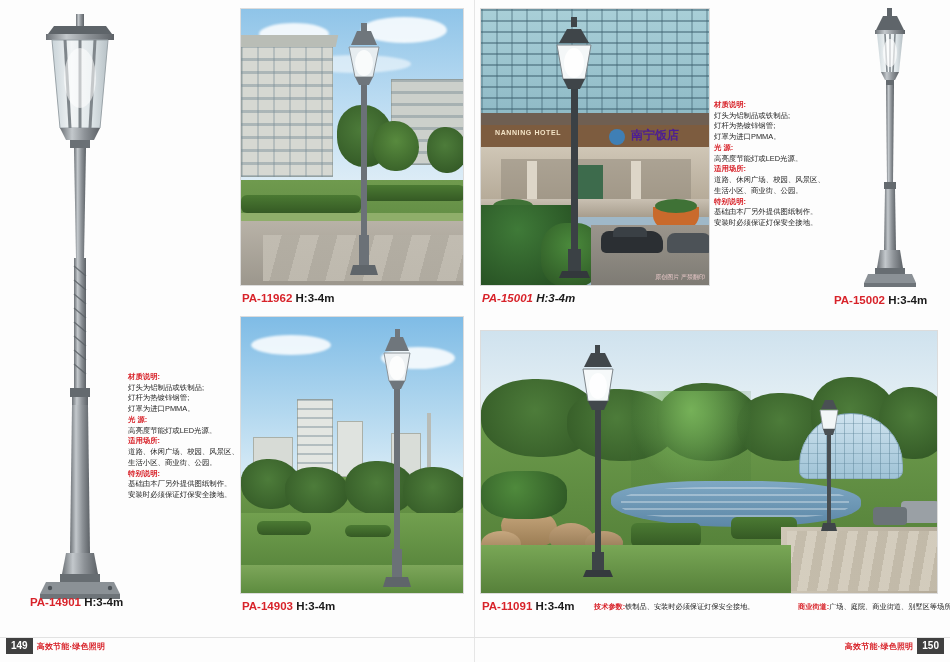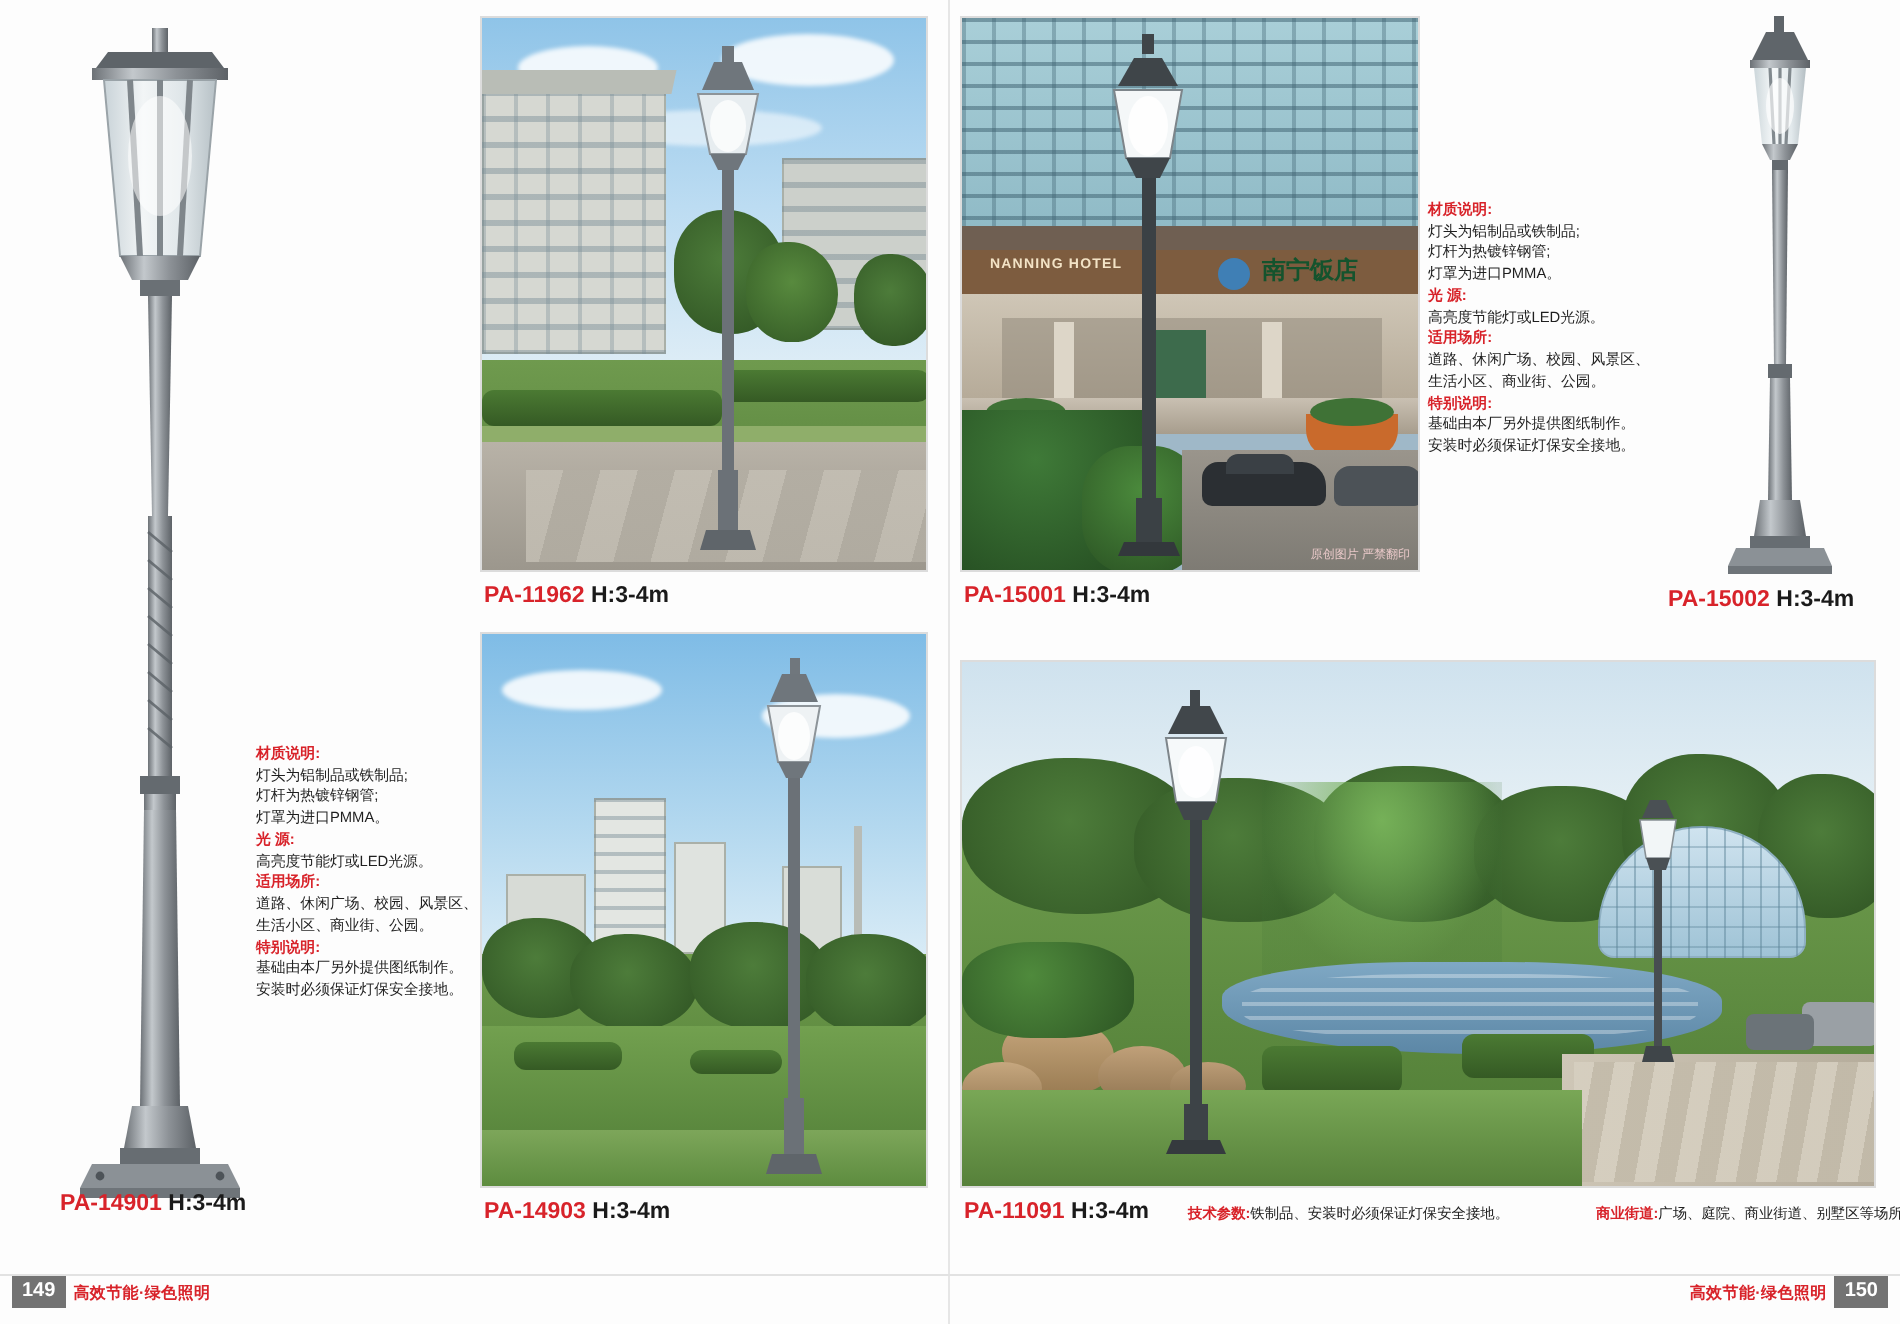--- a/index.html
+++ b/index.html
@@ -89,21 +89,21 @@
   
   .footer-bar {
     position: absolute;
     bottom: 8px;
     height: 16px;
     display: flex;
     align-items: center;
     font-size: 8px;
   }
   .folio {
-    background: #737373;
+    background: #404040;
     color: #fff;
     font-weight: bold;
     padding: 2px 5px;
     font-size: 10px;
     line-height: 12px;
   }
   .folio-txt {
     color: #d8232a;
     font-weight: bold;
     padding: 0 4px;
@@ -304,21 +304,21 @@
 
     <div style="position:absolute;left:0;top:0;width:230px;height:108px;
          background:linear-gradient(#a9cfd8,#8fbac6);"></div>
     <div style="position:absolute;left:0;top:0;width:230px;height:108px;
          background:repeating-linear-gradient(to bottom, rgba(60,95,110,.5) 0 2px, transparent 2px 11px),
                     repeating-linear-gradient(to right, rgba(60,95,110,.35) 0 2px, transparent 2px 15px);"></div>
     <div style="position:absolute;left:0;top:104px;width:230px;height:12px;background:#6f5f52;"></div>
 
     <div style="position:absolute;left:0;top:116px;width:230px;height:22px;background:#7d5c3f;"></div>
     <div style="position:absolute;left:14px;top:120px;font-size:7px;color:#f3e3c6;letter-spacing:.6px;font-weight:bold;">NANNING HOTEL</div>
-    <div style="position:absolute;left:150px;top:118px;font-size:12px;color:#14532d;font-weight:bold;">南宁饭店</div>
+    <div style="position:absolute;left:150px;top:118px;font-size:12px;color:#4c1d95;font-weight:bold;">南宁饭店</div>
     <div style="position:absolute;left:128px;top:120px;width:16px;height:16px;border-radius:50%;background:#3f7fb5;"></div>
 
     <div style="position:absolute;left:0;top:138px;width:230px;height:52px;background:linear-gradient(#cfc6b6,#b6ab99);"></div>
     <div style="position:absolute;left:20px;top:150px;width:190px;height:40px;background:#8e8577;opacity:.5;"></div>
     <div style="position:absolute;left:46px;top:152px;width:10px;height:38px;background:#ddd6c8;"></div>
     <div style="position:absolute;left:150px;top:152px;width:10px;height:38px;background:#ddd6c8;"></div>
     <div style="position:absolute;left:96px;top:156px;width:26px;height:34px;background:#3d6b4c;"></div>
 
     <div style="position:absolute;left:0;top:190px;width:230px;height:18px;background:linear-gradient(#c9c0b2,#a79d8d);"></div>
 
@@ -340,21 +340,21 @@
       <path d="M16 26 L46 26 L38 12 L24 12 Z" fill="#3f4549"></path>
       <path d="M14 28 L48 28 L42 62 L20 62 Z" fill="#f4f7f8" stroke="#7d858a" stroke-width="1"></path>
       <ellipse cx="31" cy="46" rx="10" ry="15" fill="#ffffff" opacity=".85"></ellipse>
       <path d="M20 62 L42 62 L37 72 L25 72 Z" fill="#3f4549"></path>
       <rect x="28" y="72" width="7" height="160" fill="#3b4145"></rect>
       <rect x="25" y="232" width="13" height="22" fill="#3b4145"></rect>
       <path d="M19 254 L44 254 L47 261 L16 261 Z" fill="#33383c"></path>
     </svg>
     <div class="tiny-note" style="right:4px; bottom:3px; color:#e8c8c8;">原创图片 严禁翻印</div>
   </div>
-  <div class="caption" style="left:482px; top:292px;">
+  <div class="caption" style="left:482px; top:292px;font-style:italic;">
     <span class="code">PA-15001</span>
     <span>H:3-4m</span>
   </div>
 
   <div class="spec" style="left:714px; top:100px;">
     <div class="hdr row">材质说明:</div>
     <div class="row">灯头为铝制品或铁制品;</div>
     <div class="row">灯杆为热镀锌钢管;</div>
     <div class="row">灯罩为进口PMMA。</div>
     <div class="hdr row">光    源:</div>

